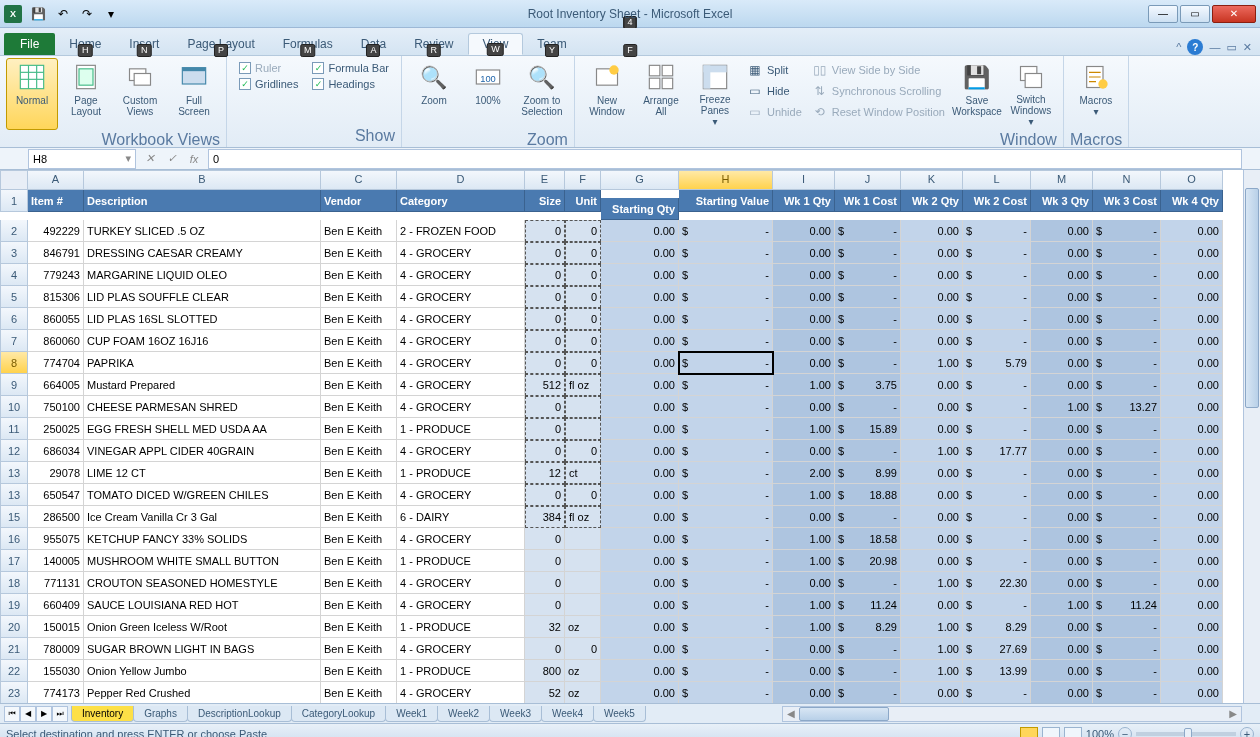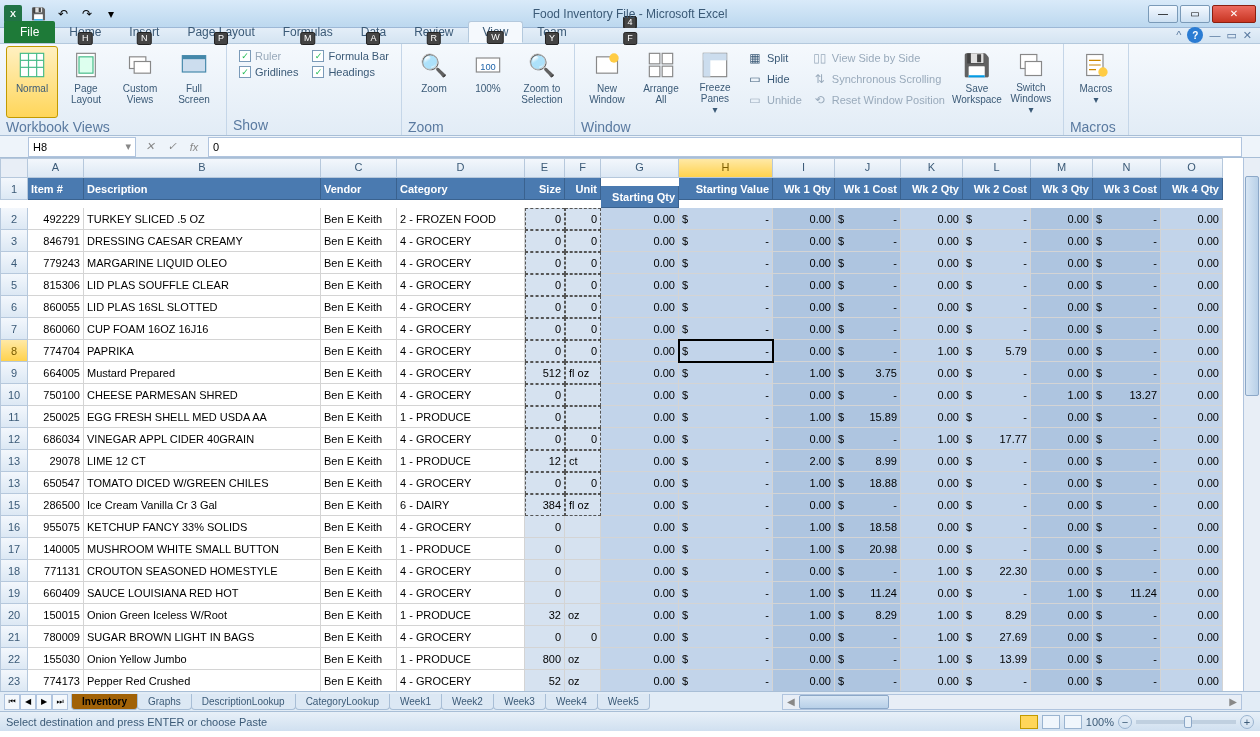--- a/index.html
+++ b/index.html
@@ -5,31 +5,31 @@
 * { box-sizing: border-box; margin: 0; padding: 0; }
 body { font-family: "Segoe UI", Tahoma, Arial, sans-serif; font-size: 11px; background: #fff; overflow: hidden; color: #000; }
 .titlebar { height: 28px; background: linear-gradient(#d9eaf9,#bcd8ef); display: flex; align-items: center; position: relative; border-bottom: 1px solid #9db8d6; }
 .qat { display: flex; align-items: center; padding-left: 4px; gap: 2px; }
 .qat-btn { width: 22px; height: 20px; display: flex; align-items: center; justify-content: center; border: 1px solid transparent; border-radius: 2px; font-size: 12px; }
 .excel-icon { width: 18px; height: 18px; background: #217346; color: #fff; font-size: 9px; font-weight: bold; display: flex; align-items: center; justify-content: center; border-radius: 2px; margin-right: 4px; }
 .title-text { position: absolute; left: 50%; transform: translateX(-50%); font-size: 12px; color: #3b5a77; }
 .win-controls { margin-left: auto; display: flex; gap: 2px; padding-right: 4px; }
 .win-btn { width: 30px; height: 18px; border: 1px solid #7a9ab8; border-radius: 2px; display: flex; align-items: center; justify-content: center; font-size: 10px; background: linear-gradient(#f4f9ff,#cde0f2); }
 .win-btn.close { background: linear-gradient(#ec6a5e,#c83522); color: #fff; border-color: #8a1f10; width: 44px; }
-.ribbon-tabs { height: 16px; background: linear-gradient(#e4eef8,#d4e4f2); display: flex; align-items: flex-end; padding-left: 4px; position: relative; border-bottom: 1px solid #b4c9dd; }
+.ribbon-tabs { height: 28px; background: linear-gradient(#e4eef8,#d4e4f2); display: flex; align-items: flex-end; padding-left: 4px; position: relative; border-bottom: 1px solid #b4c9dd; }
 .file-tab { background: #1e7a38; color: #fff; padding: 4px 16px; height: 22px; display: flex; align-items: center; border-radius: 2px 2px 0 0; font-size: 12px; }
 .rtab { padding: 4px 14px; height: 22px; display: flex; align-items: center; font-size: 12px; color: #3b5a77; position: relative; cursor: default; }
 .rtab.active { background: #f5f9fd; border: 1px solid #b4c9dd; border-bottom: 1px solid #f5f9fd; border-radius: 3px 3px 0 0; margin-bottom: -1px; }
 .keytip { position: absolute; bottom: -2px; left: 50%; transform: translateX(-50%); background: #444; color: #fff; border: 1px solid #222; font-size: 9px; padding: 0 3px; border-radius: 2px; line-height: 11px; }
 .ribbon-right { margin-left: auto; display: flex; gap: 6px; padding-right: 8px; align-items: center; }
 .help-icon { width: 16px; height: 16px; background: #2b7cd3; color: #fff; border-radius: 50%; display: flex; align-items: center; justify-content: center; font-size: 10px; font-weight: bold; }
 .ribbon-body { height: 92px; background: linear-gradient(#f5f9fd,#e2ecf6); border-bottom: 1px solid #a8bed6; display: flex; }
 .rgroup { border-right: 1px solid #c5d6e8; display: flex; flex-direction: column; padding: 2px 6px 0; }
 .rgroup-content { flex: 1; display: flex; align-items: flex-start; gap: 2px; }
-.rgroup-label { text-align: left; font-size: 14px; color: #5a7aa0; padding: 1px 0 2px; }
+.rgroup-label { text-align: right; font-size: 16px; color: #5a7aa0; padding: 1px 0 2px; }
 .big-btn { display: flex; flex-direction: column; align-items: center; justify-content: flex-start; width: 52px; padding: 2px 2px; text-align: center; font-size: 10px; color: #3b5a77; line-height: 11px; border: 1px solid transparent; border-radius: 3px; height: 72px; }
 .big-btn.sel { background: linear-gradient(#fff0c1,#ffd65a); border: 1px solid #c29a00; }
 .big-btn .icon { width: 32px; height: 32px; margin-bottom: 2px; display: flex; align-items: center; justify-content: center; font-size: 22px; }
 .chk-stack { display: flex; flex-direction: column; gap: 4px; padding: 4px 6px; font-size: 11px; color: #3b5a77; }
 .chk-row { display: flex; align-items: center; gap: 4px; white-space: nowrap; }
 .chk-row.dim { color: #9ab; }
 .chk { width: 12px; height: 12px; border: 1px solid #7a9ab8; background: #fff; display: inline-flex; align-items: center; justify-content: center; font-size: 9px; color: #2b5; }
 .small-stack { display: flex; flex-direction: column; gap: 1px; padding: 2px 4px; font-size: 11px; color: #3b5a77; }
 .small-row { display: flex; align-items: center; gap: 4px; white-space: nowrap; height: 20px; }
 .small-row.dim { color: #9ab; }
@@ -52,21 +52,21 @@
 .blue1 { background: #d6e2f0; }
 .blue2 { background: #c2d4ea; }
 .blue3 { background: #aec5e0; }
 .currency { justify-content: space-between; }
 .marching { border: 1.5px dashed #555 !important; }
 .active-cell { outline: 2px solid #000; outline-offset: -1px; z-index: 5; position: relative; }
 .sheet-tabs { height: 20px; background: #e2ecf6; border-top: 1px solid #a8bed6; display: flex; align-items: center; font-size: 10px; position: relative; }
 .tab-nav { display: flex; padding: 0 4px; gap: 0; }
 .tab-nav-btn { width: 16px; height: 16px; border: 1px solid #b0c4de; display: flex; align-items: center; justify-content: center; font-size: 8px; background: #f4f8fc; }
 .sheet-tab { padding: 2px 10px; border: 1px solid #a8bed6; border-top: none; background: #dce8f4; margin-left: -1px; color: #3b5a77; border-radius: 0 0 4px 4px; }
-.sheet-tab.active { background: #a16207; font-weight: bold; color: #000; }
+.sheet-tab.active { background: #fde047; font-weight: normal; color: #000; }
 .hscroll { position: absolute; right: 18px; width: 460px; height: 16px; background: #e8eef6; border: 1px solid #b0c4de; display: flex; align-items: center; }
 .hscroll-thumb { position: absolute; left: 16px; width: 90px; height: 14px; background: linear-gradient(#d8e6f4,#b8d0e8); border: 1px solid #8ca8c8; border-radius: 2px; }
 .status-bar { height: 20px; background: linear-gradient(#e8f0f8,#d0e0f0); border-top: 1px solid #a8bed6; display: flex; align-items: center; font-size: 11px; color: #3b5a77; padding: 0 6px; }
 .status-right { margin-left: auto; display: flex; align-items: center; gap: 4px; }
 .view-btn { width: 18px; height: 14px; border: 1px solid #9ab4d0; background: #f0f6fc; }
 .view-btn.sel { background: #ffd65a; border-color: #c29a00; }
 .zoom-slider { width: 100px; height: 4px; background: #c0d0e0; position: relative; }
 .zoom-thumb { position: absolute; left: 48px; top: -4px; width: 8px; height: 12px; background: #e8f0f8; border: 1px solid #8ca8c8; border-radius: 2px; }
 .vscroll { position: absolute; right: 0; top: 0; width: 17px; height: 100%; background: #e8eef6; border-left: 1px solid #b0c4de; }
 .vscroll-thumb { position: absolute; top: 18px; left: 1px; width: 14px; height: 220px; background: linear-gradient(90deg,#d8e6f4,#b8d0e8); border: 1px solid #8ca8c8; border-radius: 2px; }
@@ -76,21 +76,21 @@
 <body>
 
 <div class="titlebar">
   <div class="qat">
     <div class="excel-icon">X</div>
     <div class="qat-btn">💾<span class="keytip">1</span></div>
     <div class="qat-btn">↶<span class="keytip">2</span></div>
     <div class="qat-btn">↷<span class="keytip">3</span></div>
     <div class="qat-btn">▾<span class="keytip">4</span></div>
   </div>
-  <div class="title-text">Food Inventory File  -  Microsoft Excel</div>
+  <div class="title-text">Root Inventory Sheet  -  Microsoft Excel</div>
   <div class="win-controls">
     <div class="win-btn">—</div>
     <div class="win-btn">▭</div>
     <div class="win-btn close">✕</div>
   </div>
 </div>
 
 <div class="ribbon-tabs">
   <div class="file-tab">
       <span>File</span>

